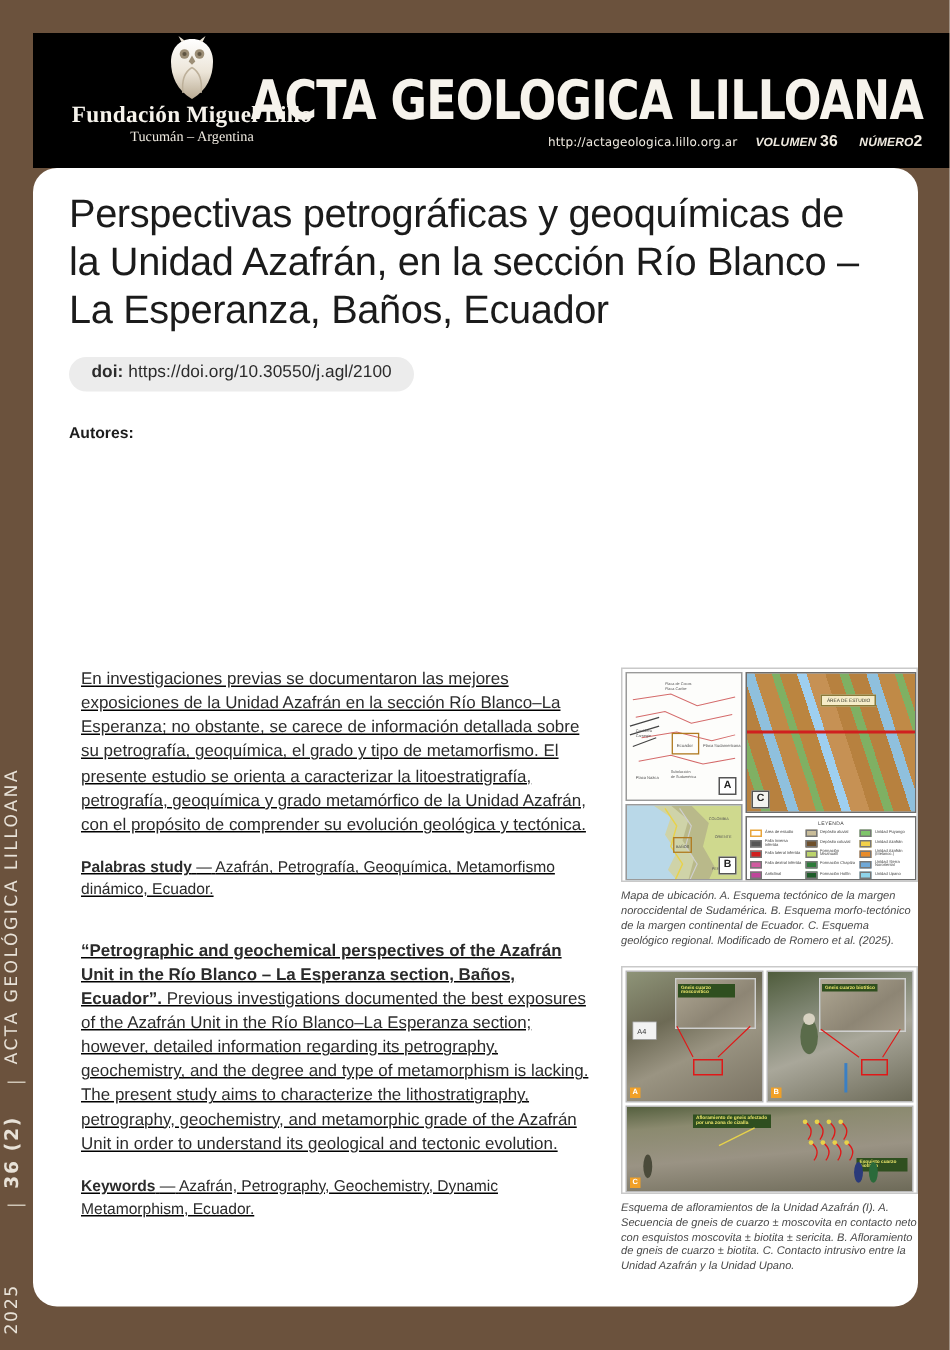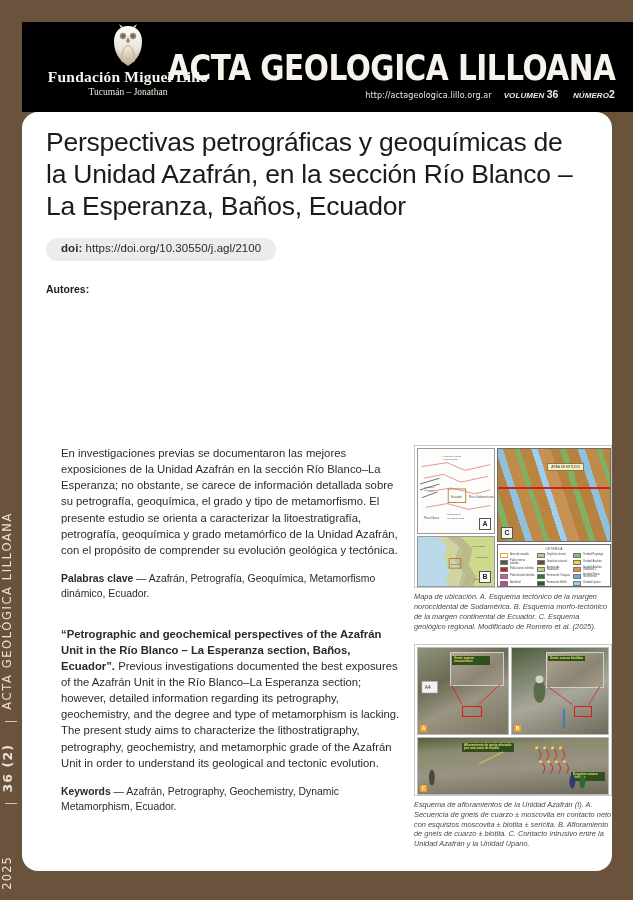--- a/index.html
+++ b/index.html
@@ -180,23 +180,24 @@
   
   .body-cols {
     position: absolute;
     left: 24px;
     top: 333px;
     width: 556px;
     height: 415px;
   }
   .col-left {
     position: absolute;
-    left: 15px;
+    left: 8px;
     top: 0;
     width: 344px;
+    text-decoration: underline;
   }
   .col-right {
     position: absolute;
     left: 368px;
     top: 0;
     width: 198px;
   }
 
   .abstract-es {
     font-size: 11.3px;
@@ -372,21 +373,21 @@
         <path d="M27 4 L29 0 L25 3 Z" fill="#ece5d8"></path>
         <circle cx="15" cy="12" r="3.2" fill="#9c8e76"></circle>
         <circle cx="25" cy="12" r="3.2" fill="#9c8e76"></circle>
         <circle cx="15" cy="12" r="1.4" fill="#5f5542"></circle>
         <circle cx="25" cy="12" r="1.4" fill="#5f5542"></circle>
         <path d="M20 13 L22.2 17 L20 19.2 L17.8 17 Z" fill="#9c8e76"></path>
         <path d="M20 21 C15 24 13 30 14 38" stroke="#bdb09a" stroke-width="1" fill="none"></path>
         <path d="M20 21 C25 24 27 30 26 38" stroke="#bdb09a" stroke-width="1" fill="none"></path>
       </svg>
       <div class="brand-name">Fundación Miguel Lillo</div>
-      <div class="brand-sub">Tucumán – Jonathan</div>
+      <div class="brand-sub">Tucumán – Argentina</div>
     </div>
 
     <div class="journal-title">ACTA GEOLOGICA LILLOANA</div>
 
     <div class="journal-meta">
       <span class="url">http://actageologica.lillo.org.ar</span><span class="vol">VOLUMEN</span>
       <span class="volnum">36</span>
       <span class="vol">NÚMERO</span><span class="volnum">2</span>
     </div>
   </div>
@@ -405,21 +406,21 @@
         <div class="authors-label">Autores:</div>
       </div>
     </div>
 
     <div class="body-cols">
 
       <div class="col-left">
         <div class="abstract-es">En investigaciones previas se documentaron las mejores exposiciones de la Unidad Azafrán en la sección Río Blanco–La Esperanza; no obstante, se carece de información detallada sobre su petrografía, geoquímica, el grado y tipo de metamorfismo. El presente estudio se orienta a caracterizar la litoestratigrafía, petrografía, geoquímica y grado metamórfico de la Unidad Azafrán, con el propósito de comprender su evolución geológica y tectónica.</div>
 
         <div class="keywords-es">
-          <b>Palabras clave</b>
+          <b>Palabras study</b>
           <span>—</span>
           <span>Azafrán, Petrografía, Geoquímica, Metamorfismo dinámico, Ecuador.</span>
         </div>
 
         <div class="abstract-en">
           <span class="en-title">“Petrographic and geochemical perspectives of the Azafrán Unit in the Río Blanco – La Esperanza section, Baños, Ecuador”.</span><span> Previous investigations documented the best exposures of the Azafrán Unit in the Río Blanco–La Esperanza section; however, detailed information regarding its petrography, geochemistry, and the degree and type of metamorphism is lacking. The present study aims to characterize the lithostratigraphy, petrography, geochemistry, and metamorphic grade of the Azafrán Unit in order to understand its geological and tectonic evolution.</span>
         </div>
 
         <div class="keywords-en">
           <b>Keywords</b>

